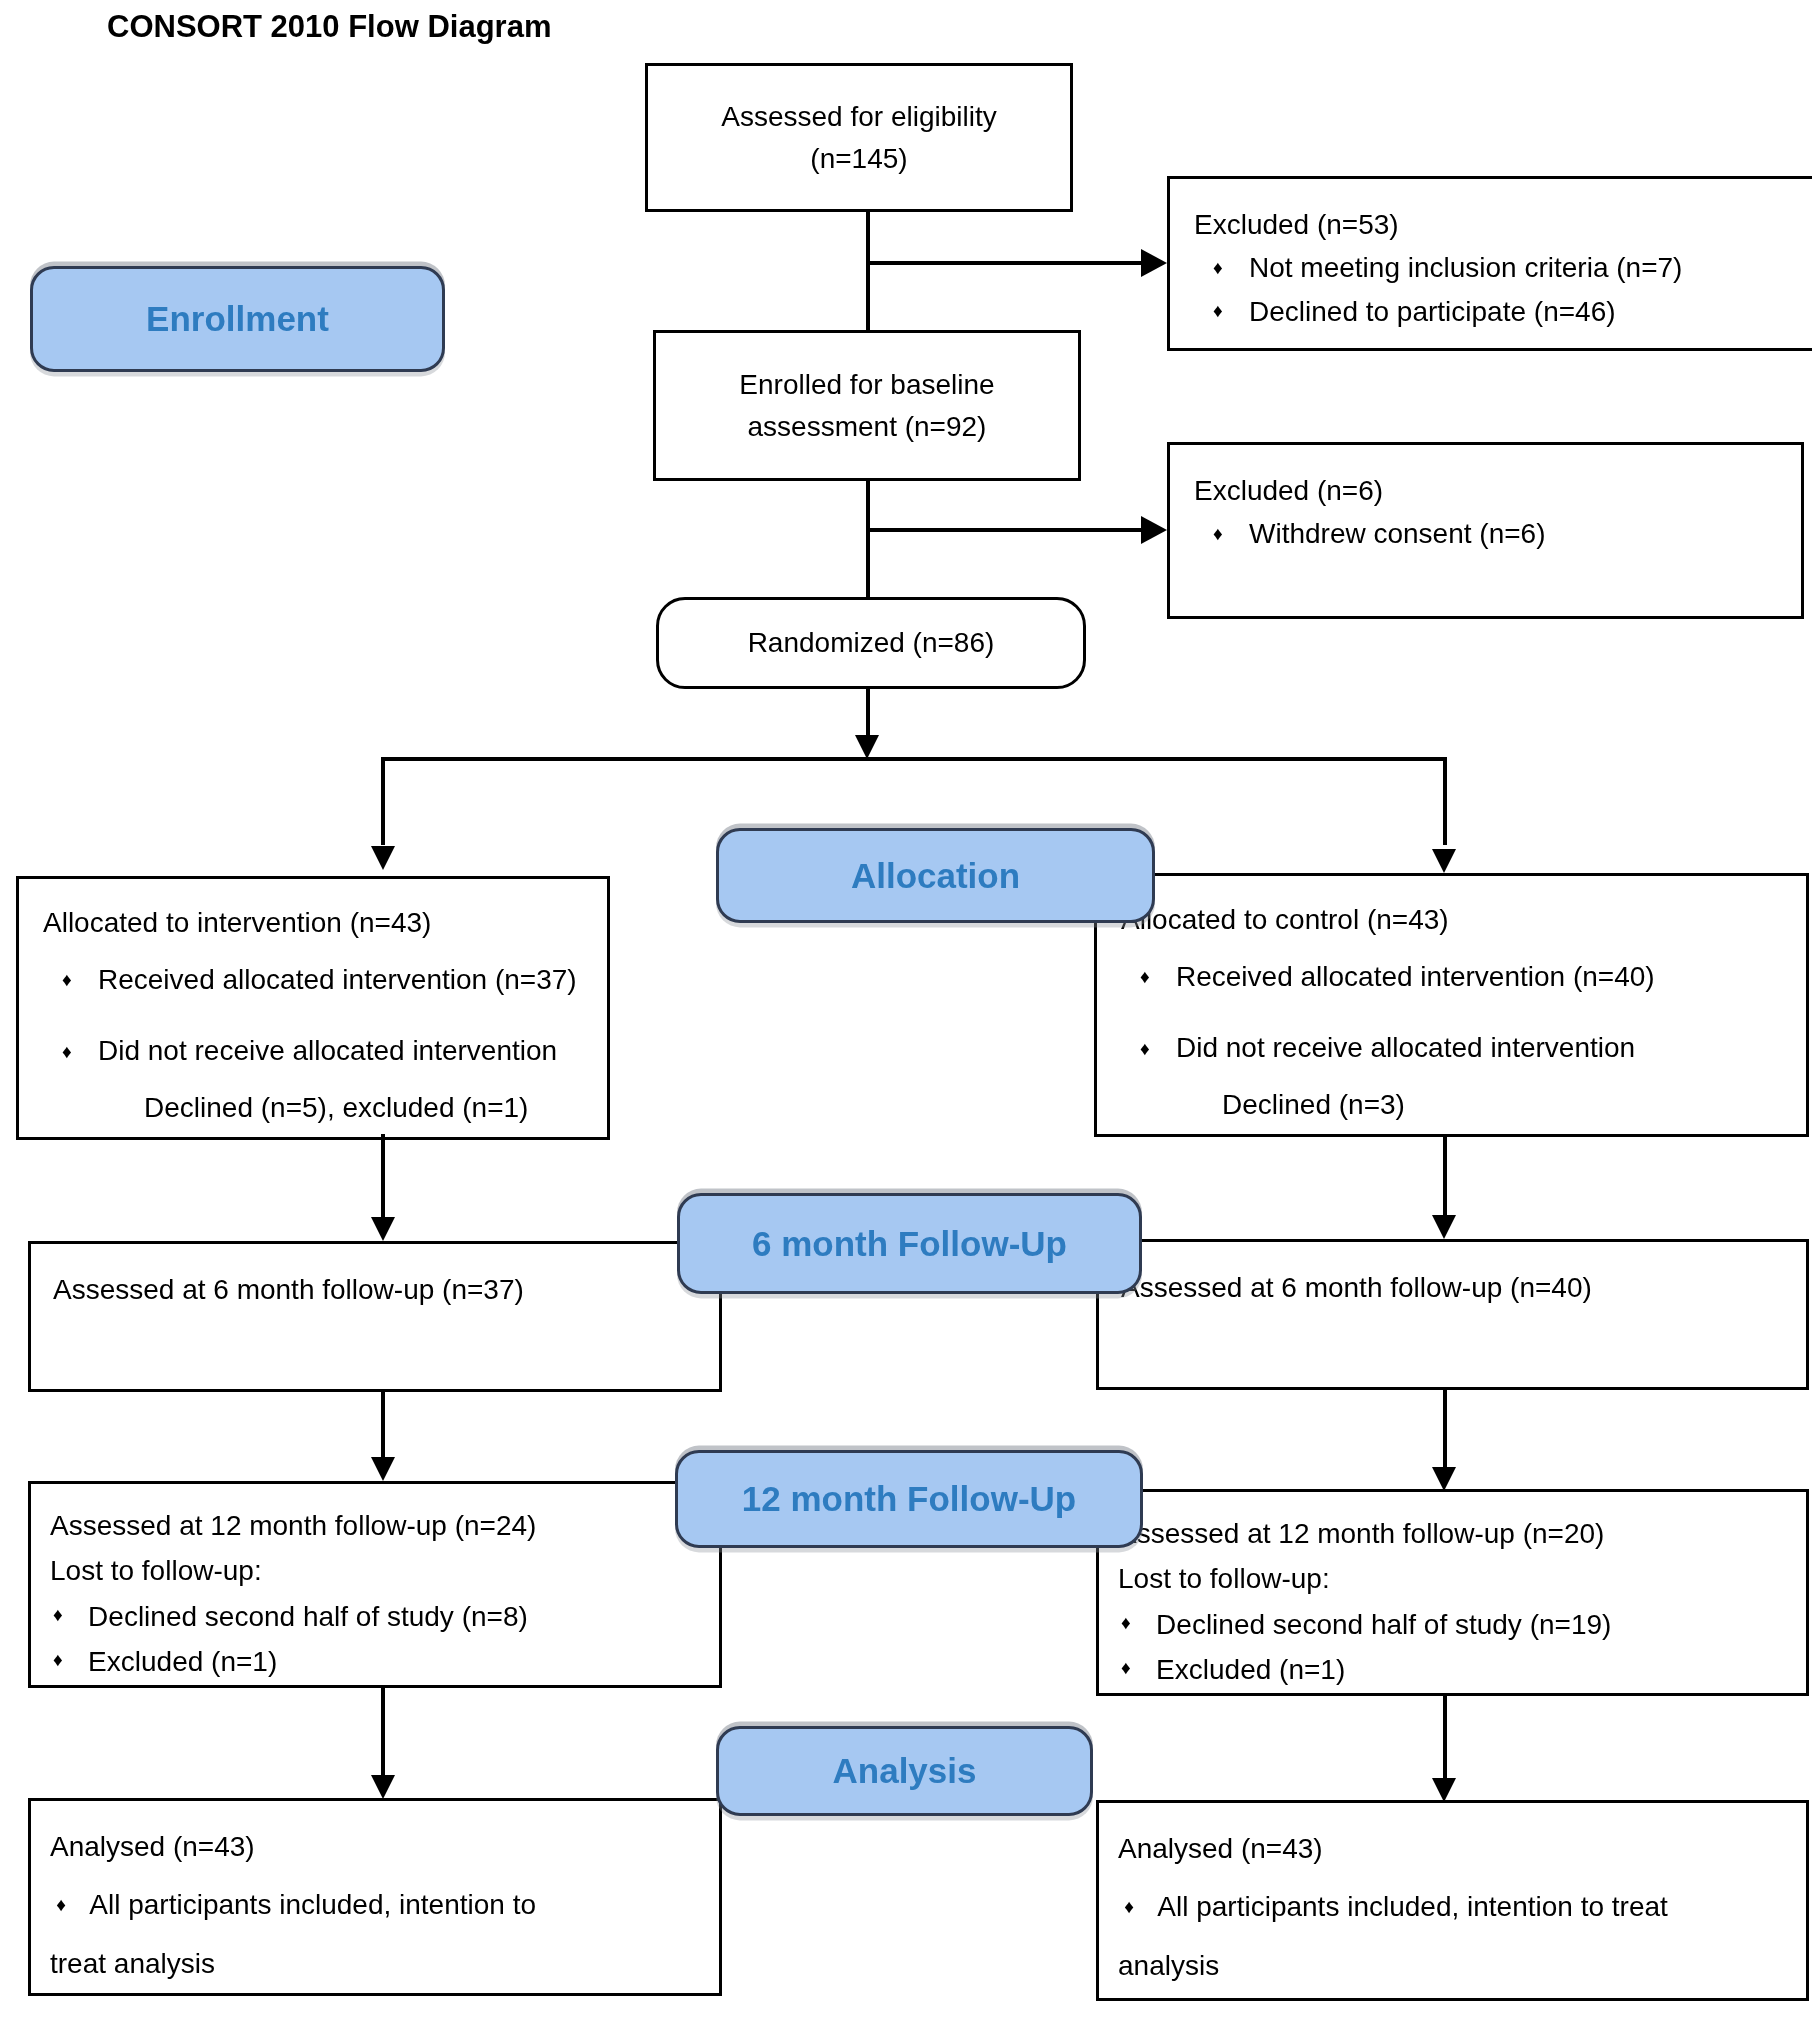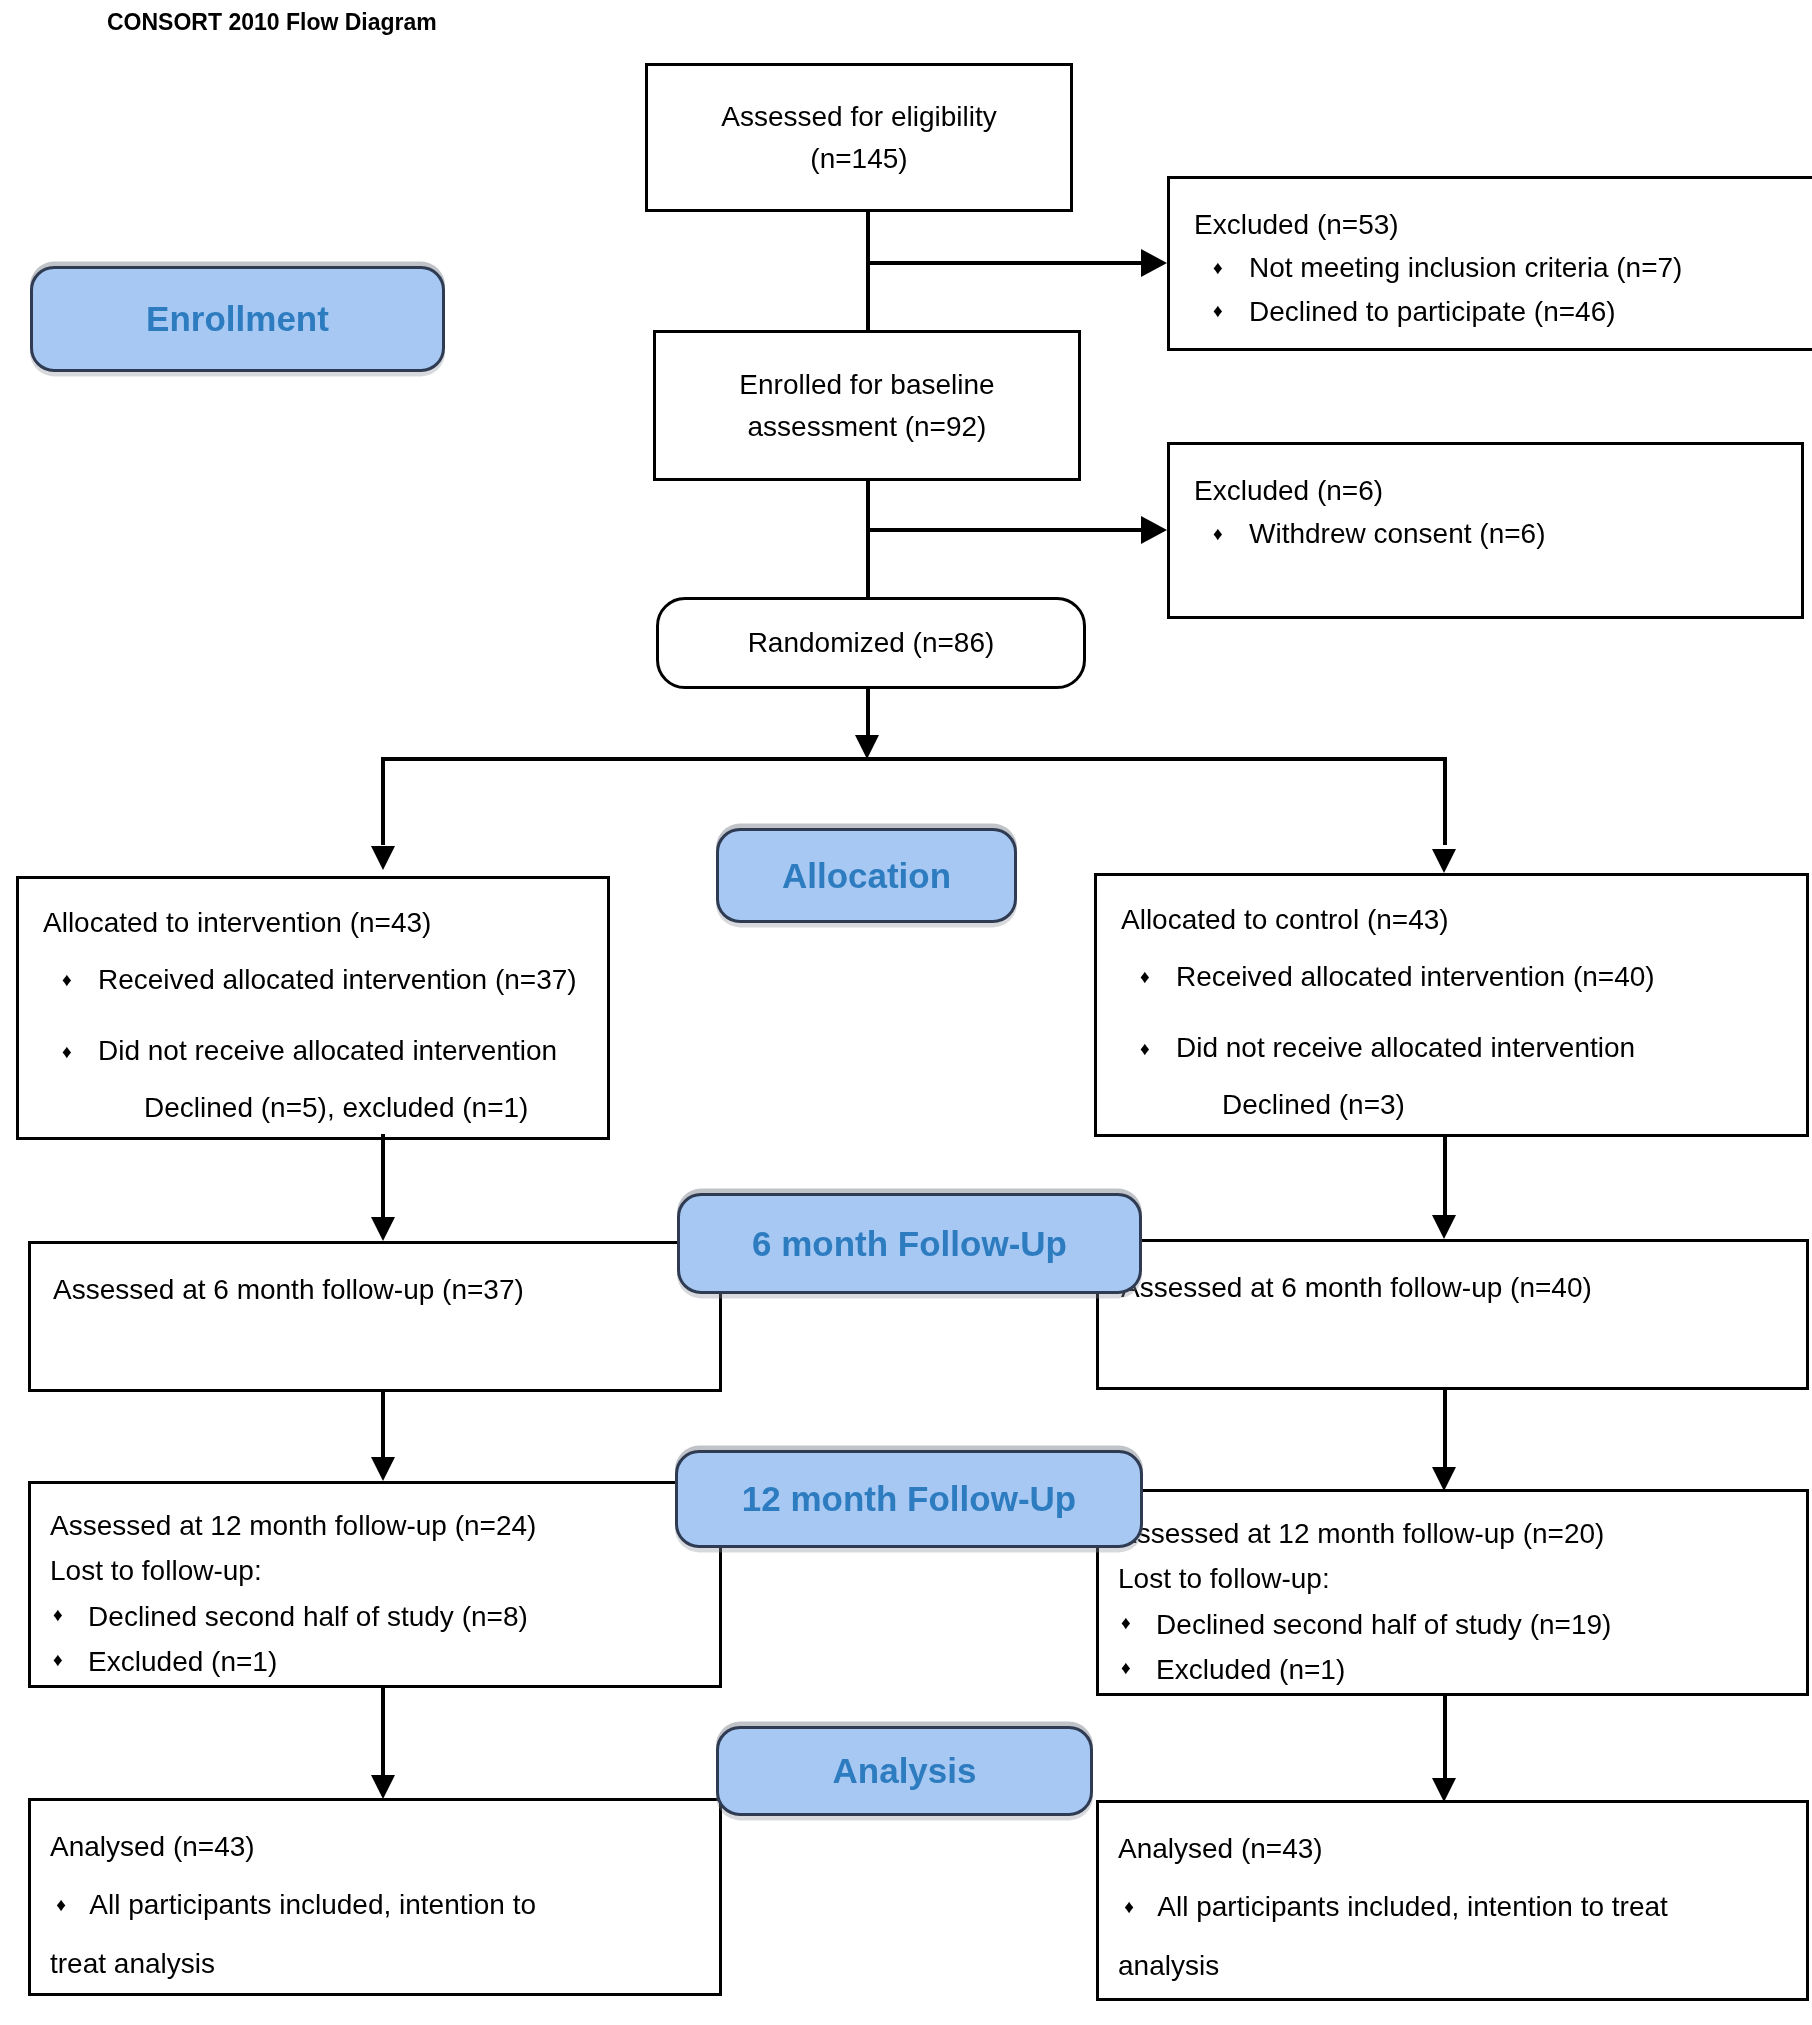--- a/index.html
+++ b/index.html
@@ -13,21 +13,21 @@
   #canvas{
     position:relative;
     width:1813px;
     height:2025px;
     background:#ffffff;
     font-family:"Liberation Sans", sans-serif;
     color:var(--ink);
   }
   .diagram-title{
     position:absolute;
-    font-size:23px;
+    font-size:31px;
     font-weight:bold;
     color:#000;
     letter-spacing:0px;
   }
   .box{
     position:absolute;
     background:#ffffff;
     border:3.8px solid var(--box-border);
     box-sizing:border-box;
     font-size:28px;
@@ -116,21 +116,21 @@
   <div class="arrow-down" style="left:1432px;top:1467px;"></div>
 
   <div class="vline" style="left:381px;top:1688px;height:89px;"></div>
   <div class="arrow-down" style="left:371px;top:1775px;"></div>
   <div class="vline" style="left:1443px;top:1696px;height:83px;"></div>
   <div class="arrow-down" style="left:1432px;top:1778px;"></div>
 
   <div class="stage" style="left:30px;top:234px;width:415px;height:106px;margin-top:32px;">
     <span>Enrollment</span>
   </div>
-  <div class="stage" style="left:716px;top:828px;width:301px;height:95px;">
+  <div class="stage" style="left:716px;top:828px;width:439px;height:95px;">
     <span>Allocation</span>
   </div>
   <div class="stage" style="left:677px;top:1193px;width:465px;height:101px;">
     <span>6 month Follow-Up</span>
   </div>
   <div class="stage" style="left:675px;top:1450px;width:468px;height:98px;">
     <span>12 month Follow-Up</span>
   </div>
   <div class="stage" style="left:716px;top:1726px;width:377px;height:90px;">
     <span>Analysis</span>

